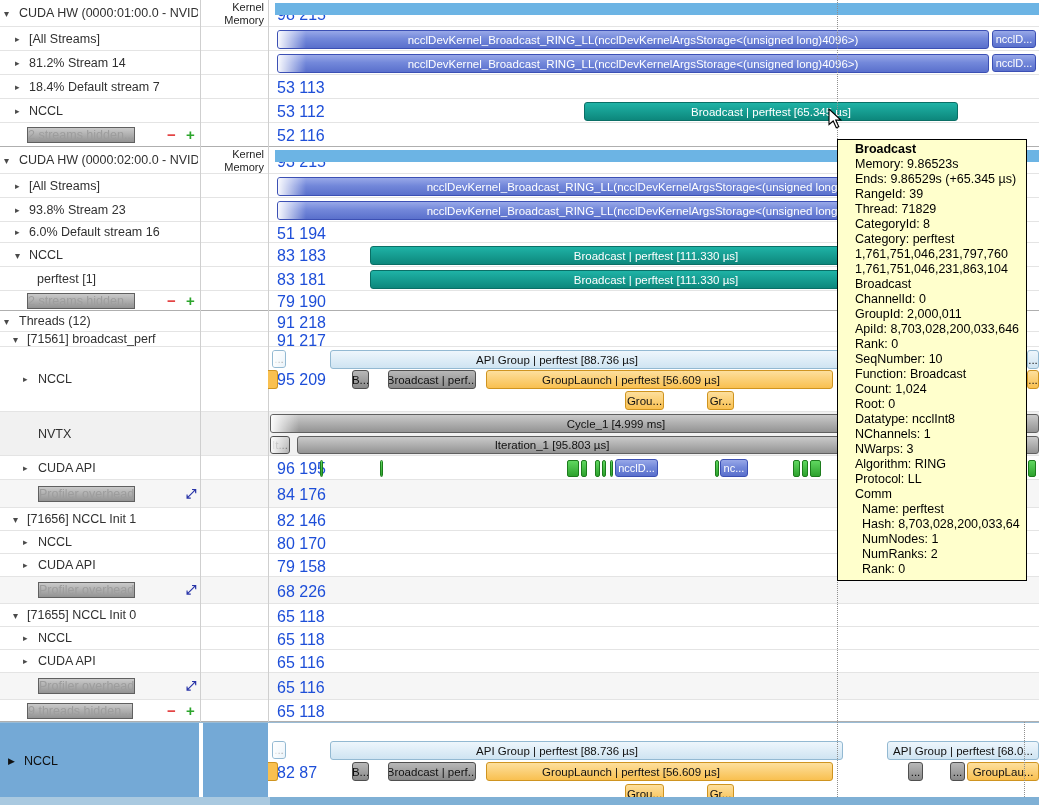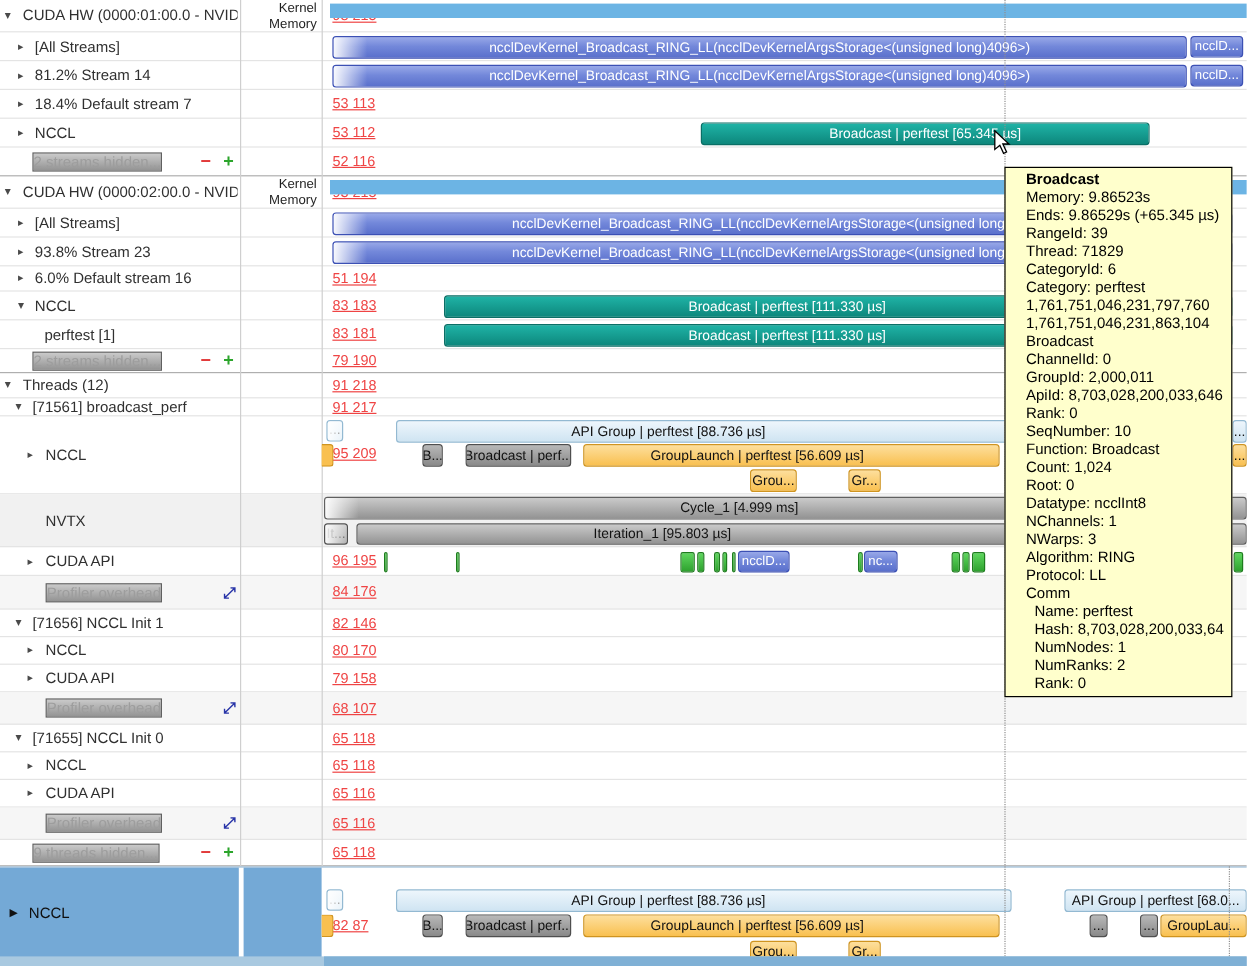--- a/index.html
+++ b/index.html
@@ -9,21 +9,21 @@
   .row{position:absolute;left:0;width:1039px;box-sizing:border-box;border-bottom:1px solid #e4e4e4;background:transparent;}
   .row.sep{border-bottom:1px solid #afafaf;}
   .tri{position:absolute;top:50%;transform:translateY(-50%);font-size:9px;color:#4a4a4a;line-height:9px;}
   .lbl{position:absolute;top:50%;transform:translateY(-50%);font-size:12.5px;color:#303030;white-space:nowrap;overflow:hidden;}
   .lbl.gray{color:#9d9d9d;}
   .km{position:absolute;top:1px;right:775px;text-align:right;font-size:11px;line-height:12.5px;color:#1f1f1f;width:70px;}
   .mini{position:absolute;top:50%;transform:translateY(-50%);font-weight:bold;font-size:15px;line-height:14px;}
   .minus{color:#e23b3b;left:167px;}
   .plus{color:#2ca52c;left:186px;}
   .ext{position:absolute;top:50%;transform:translateY(-50%);left:186px;color:#2834a8;font-size:13px;font-weight:bold;}
-  .num{position:absolute;font-size:12px;color:#ef4444;white-space:nowrap;z-index:2;text-decoration:underline;}
+  .num{position:absolute;font-size:16px;color:#1d4ed8;white-space:nowrap;z-index:2;}
   .bar{position:absolute;box-sizing:border-box;border-radius:3px;display:flex;align-items:center;justify-content:center;
        font-size:11.5px;white-space:nowrap;overflow:hidden;z-index:2;color:#111;}
   .bar .blx{position:absolute;top:50%;transform:translate(-50%,-50%);white-space:nowrap;}
   .hw{background:#6cb4e4;border-radius:0;border:none;}
   .kernel,.kchip{background:linear-gradient(180deg,#98a8e8 0%,#7388da 45%,#5a70cc 100%);border:1px solid #3c50b4;color:#fff;}
   .kchip{font-size:11px;}
   .teal{background:linear-gradient(180deg,#1fb3a6,#0d877c);border:1px solid #0a6f66;color:#fff;}
   .lb,.lbchip{background:linear-gradient(180deg,#eef6fc,#cfe4f2);border:1px solid #93b9d2;}
   .orange{background:linear-gradient(180deg,#fddf9d,#f9c050);border:1px solid #cf9420;}
   .oedge{background:#f9c050;border:1px solid #cf9420;border-left:none;border-radius:0 3px 3px 0;}
@@ -245,21 +245,21 @@
         <span>nc...</span>
       </div>
       <div class="bar green" style="left: 793px; width: 7px; height: 17px; top: 460px;"></div>
       <div class="bar green" style="left: 802px; width: 6px; height: 17px; top: 460px;"></div>
       <div class="bar green" style="left: 810px; width: 11px; height: 17px; top: 460px;"></div>
       <div class="bar green" style="left: 1028px; width: 8px; height: 17px; top: 460px;"></div>
       <div class="num" style="left: 277px; top: 486px;">84 176</div>
       <div class="num" style="left: 277px; top: 512px;">82 146</div>
       <div class="num" style="left: 277px; top: 535px;">80 170</div>
       <div class="num" style="left: 277px; top: 558px;">79 158</div>
-      <div class="num" style="left: 277px; top: 583px;">68 107</div>
+      <div class="num" style="left: 277px; top: 583px;">68 226</div>
       <div class="num" style="left: 277px; top: 608px;">65 118</div>
       <div class="num" style="left: 277px; top: 631px;">65 118</div>
       <div class="num" style="left: 277px; top: 654px;">65 116</div>
       <div class="num" style="left: 277px; top: 679px;">65 116</div>
       <div class="num" style="left: 277px; top: 703px;">65 118</div>
       <div class="bar lbchip fade" style="left: 272px; width: 14px; height: 18px; top: 350px;">
         <span>...</span>
       </div>
       <div class="bar lb" style="left: 330px; width: 513px; height: 19px; top: 350px;">
         <span class="blx" style="left: 226px;">API Group | perftest [88.736 µs]</span>
@@ -332,21 +332,21 @@
         <span>Gr...</span>
       </div>
     </div>
 
   <div id="tooltip" style="left: 837px; top: 139px; width: 190px; padding-left: 17px;">
     <div class="tt-title">Broadcast</div>
   <div class="tt-line">Memory: 9.86523s</div>
       <div class="tt-line">Ends: 9.86529s (+65.345 µs)</div>
       <div class="tt-line">RangeId: 39</div>
       <div class="tt-line">Thread: 71829</div>
-      <div class="tt-line">CategoryId: 6</div>
+      <div class="tt-line">CategoryId: 8</div>
       <div class="tt-line">Category: perftest</div>
       <div class="tt-line">1,761,751,046,231,797,760</div>
       <div class="tt-line">1,761,751,046,231,863,104</div>
       <div class="tt-line">Broadcast</div>
       <div class="tt-line">ChannelId: 0</div>
       <div class="tt-line">GroupId: 2,000,011</div>
       <div class="tt-line">ApiId: 8,703,028,200,033,646,635</div>
       <div class="tt-line">Rank: 0</div>
       <div class="tt-line">SeqNumber: 10</div>
       <div class="tt-line">Function: Broadcast</div>

